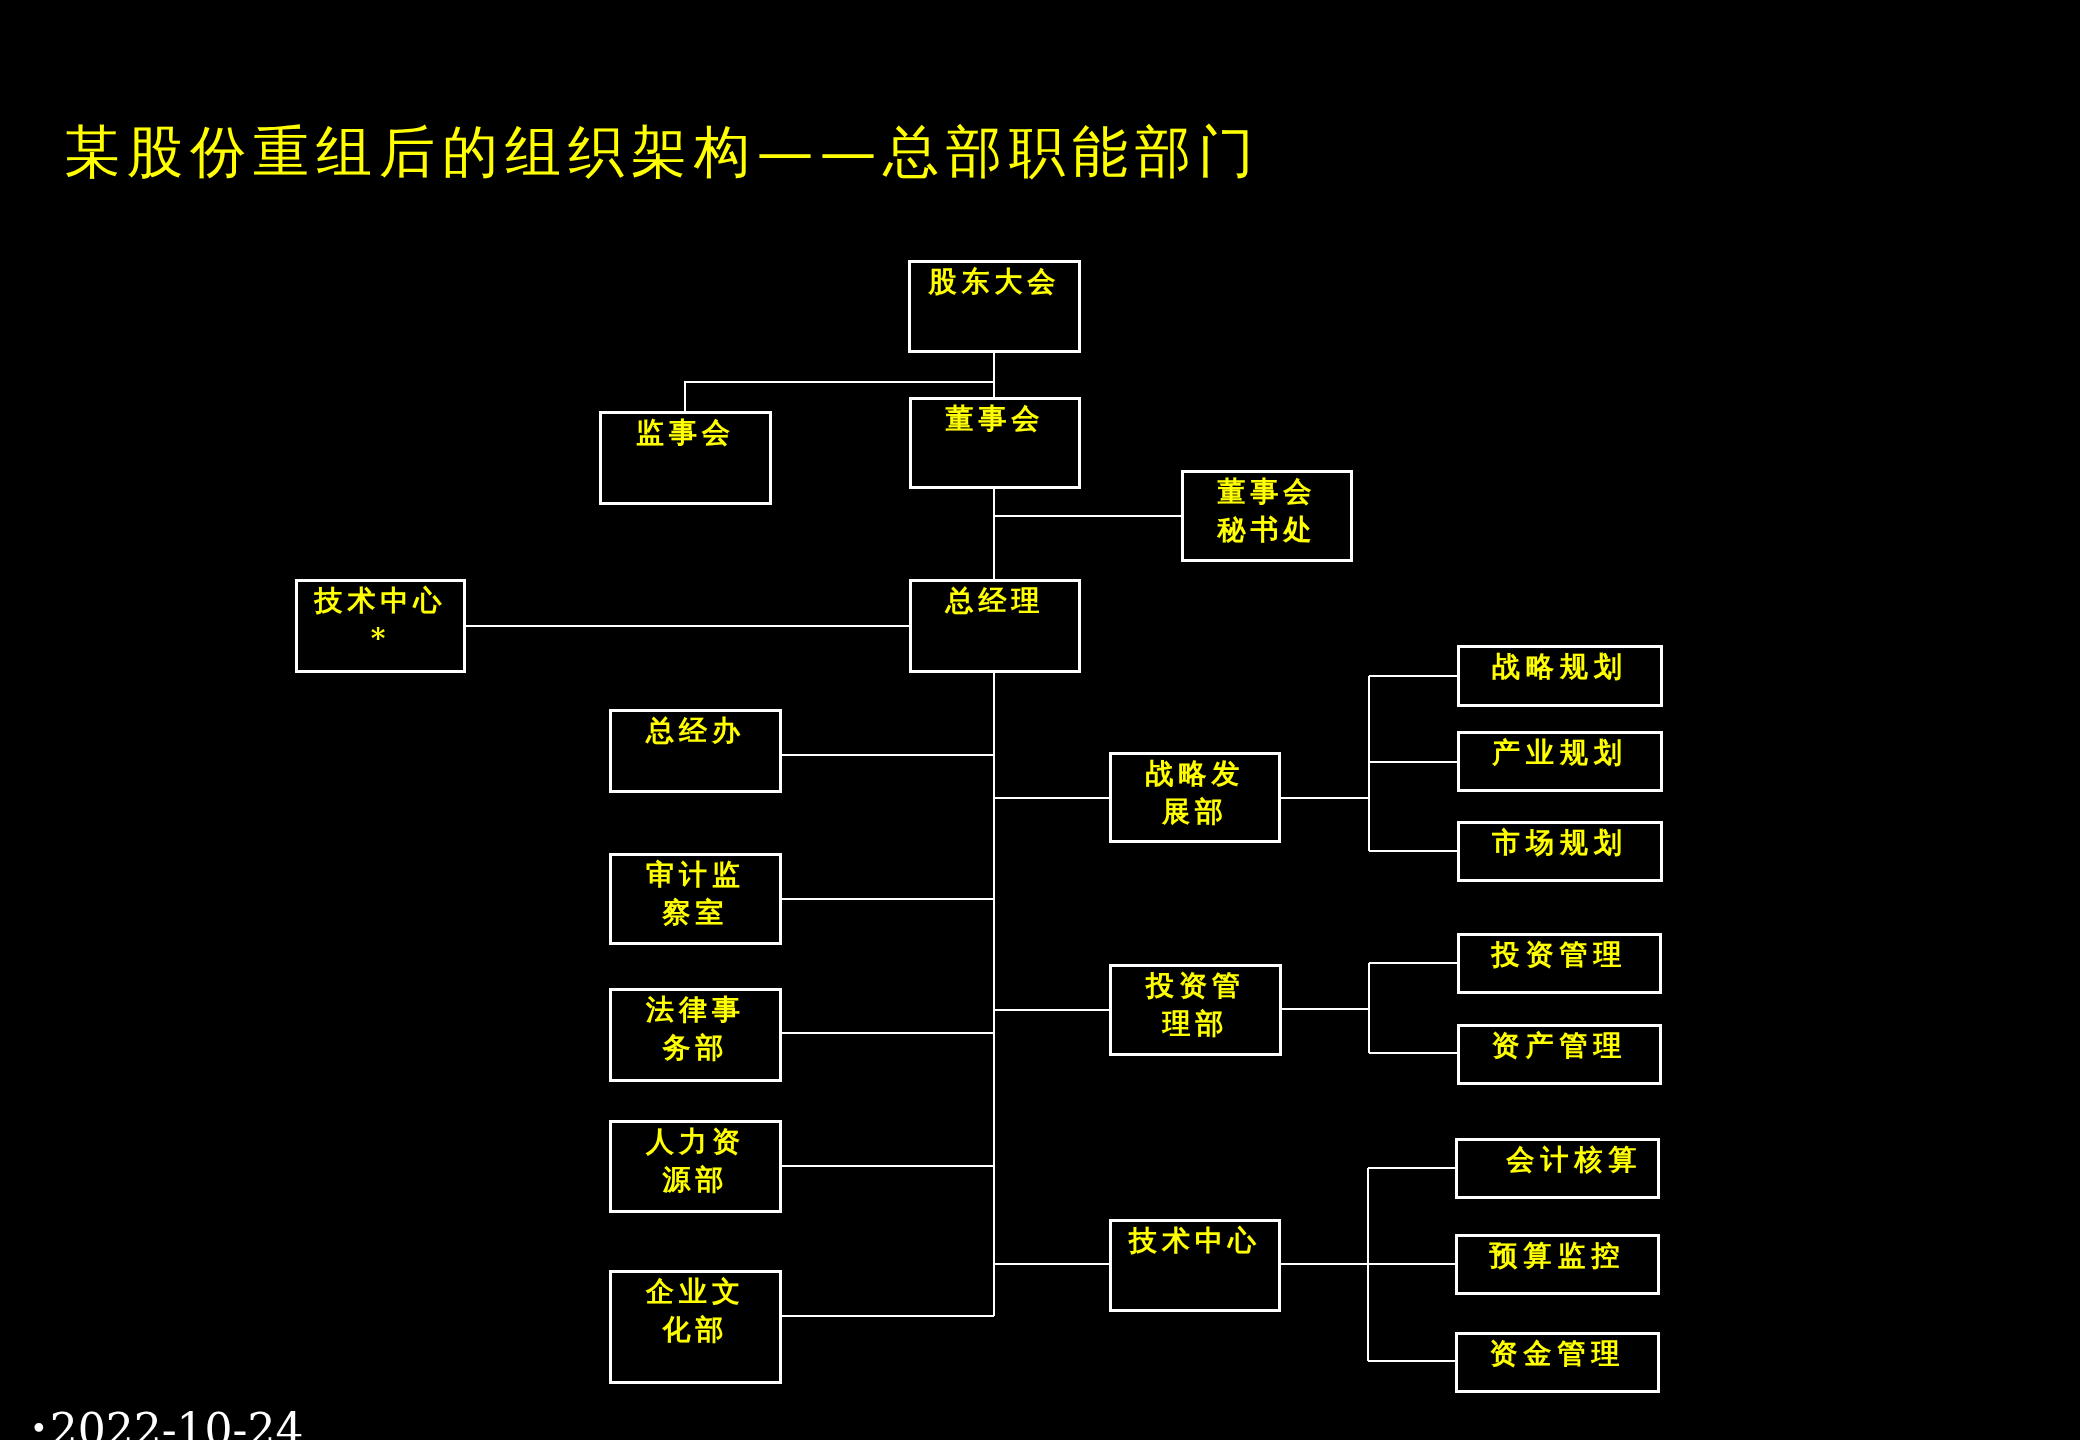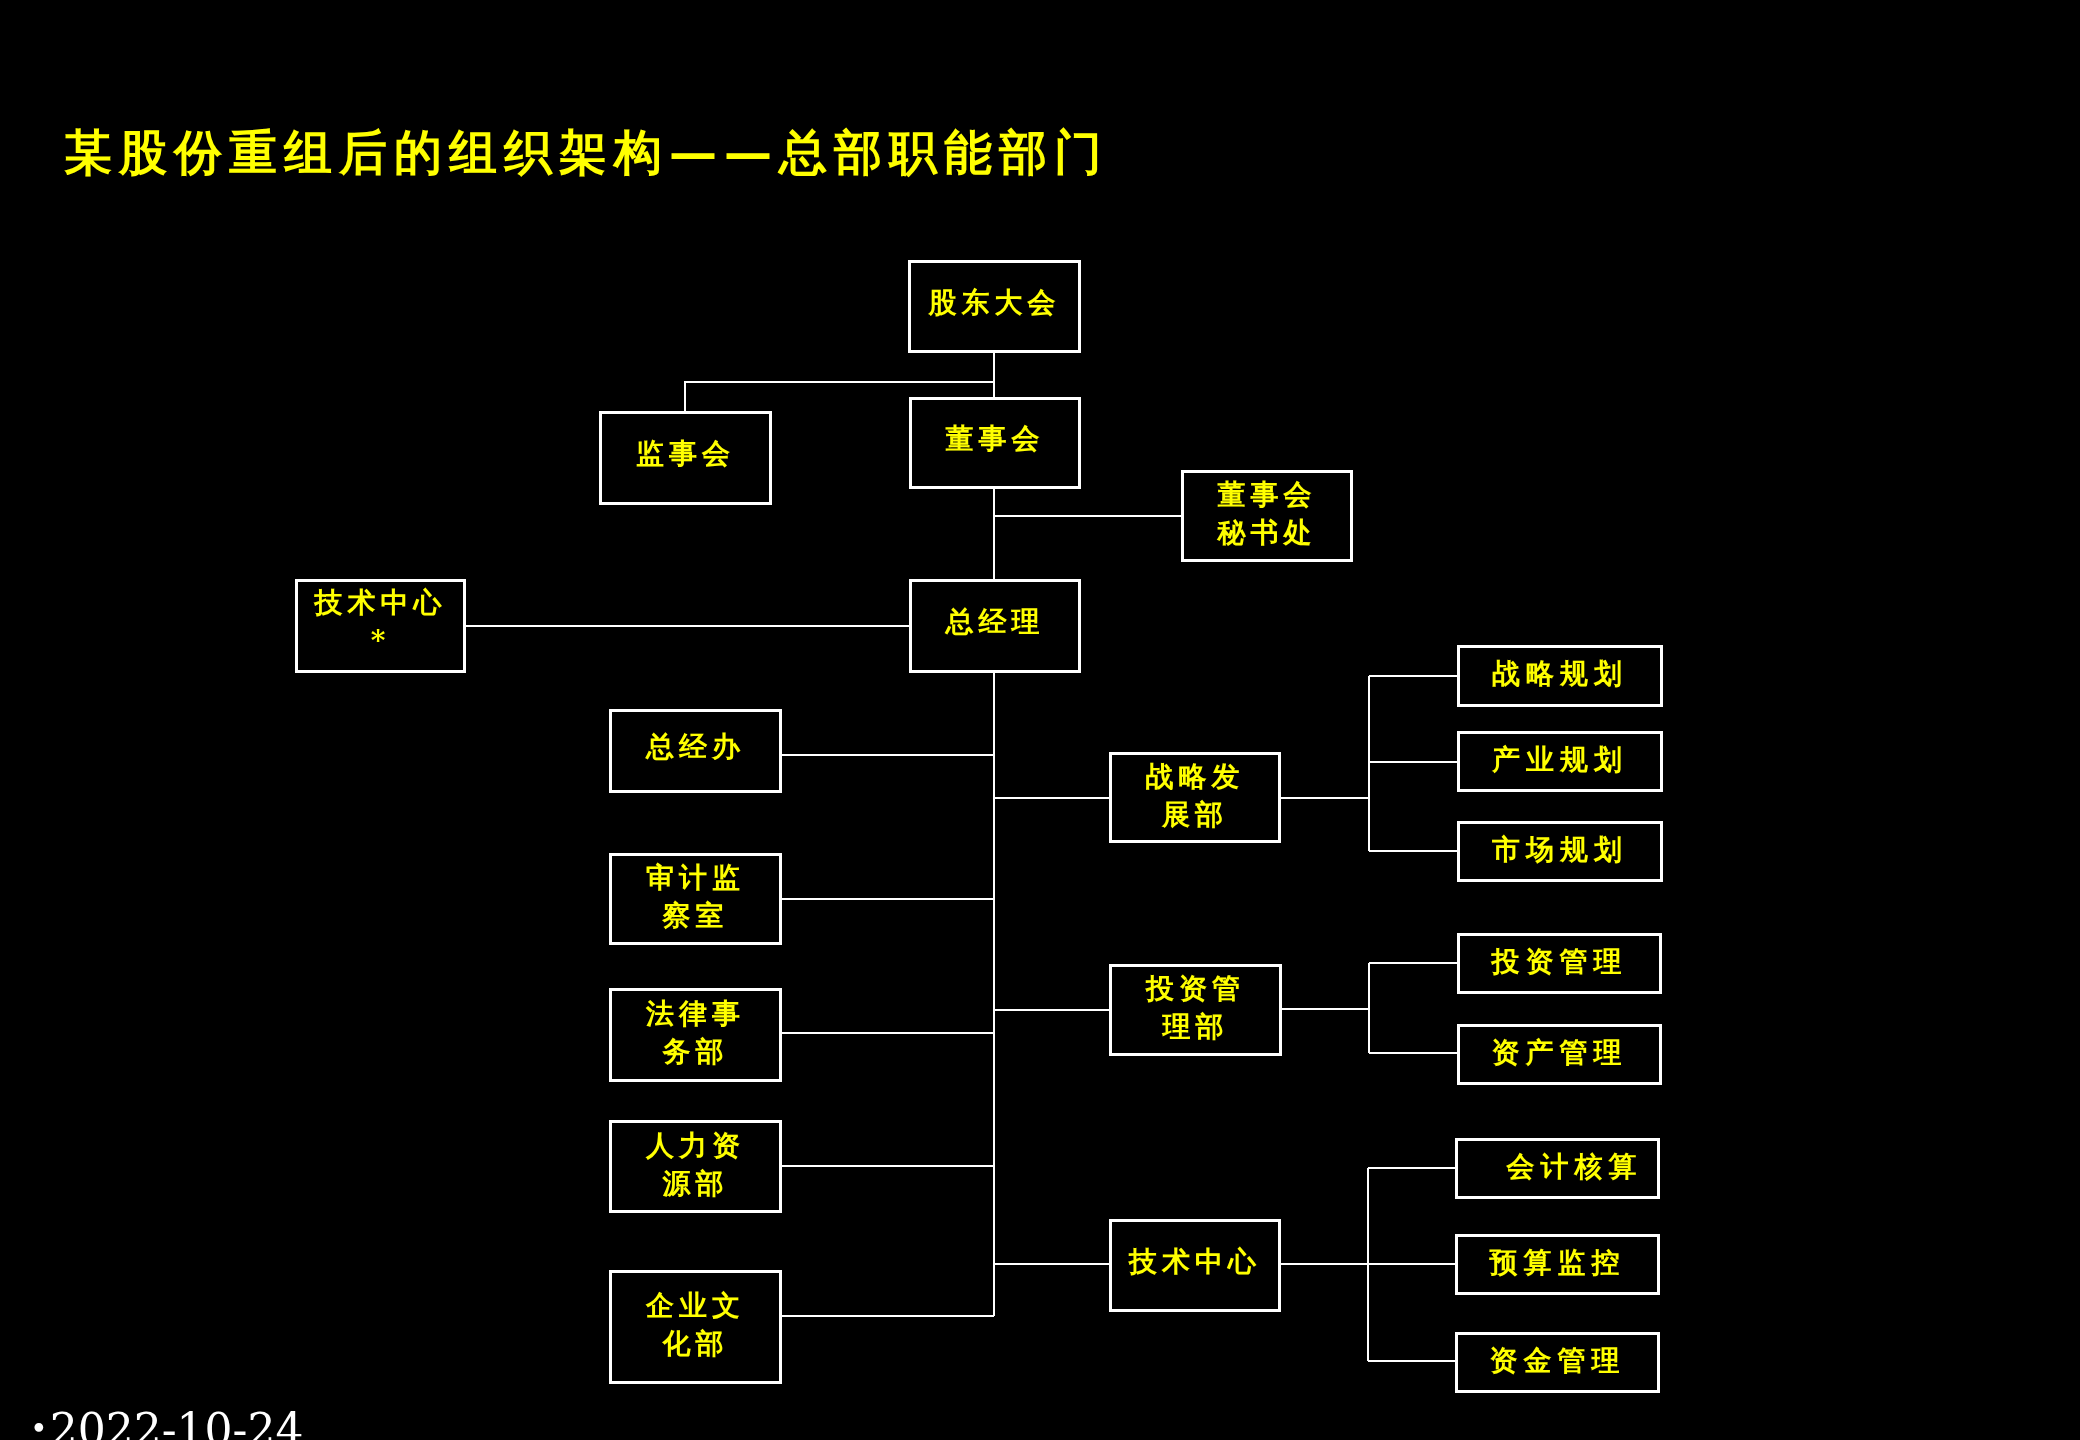--- a/index.html
+++ b/index.html
@@ -14,41 +14,41 @@
       overflow: hidden;
       background: #000000;
       font-family: "DejaVu Sans", "Liberation Sans", sans-serif;
     }
     .slide-title {
       position: absolute;
       left: 64px;
       top: 112px;
       height: 80px;
       line-height: 80px;
-      font-size: 48px;
-      font-weight: bold;
+      font-size: 56px;
+      font-weight: normal;
       color: #FFFF00;
       letter-spacing: 7px;
       white-space: nowrap;
       font-family: "DejaVu Serif", "Liberation Serif", serif;
     }
     svg.connectors {
       position: absolute;
       left: 0;
       top: 0;
       width: 2080px;
       height: 1440px;
     }
     .org-box {
       position: absolute;
       box-sizing: border-box;
       border: 3px solid #FFFFFF;
       background: #000000;
       display: flex;
-      align-items: center;
+      align-items: flex-start;
       justify-content: center;
       text-align: center;
       padding: 0 14px;
       padding-bottom: 8px;
     }
     .org-box .label {
       color: #FFFF00;
       font-weight: bold;
       font-size: 28px;
       line-height: 38px;

